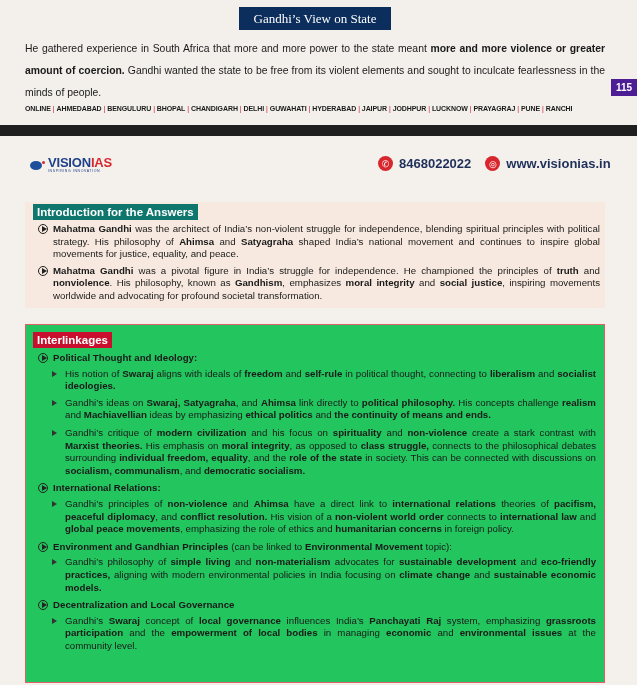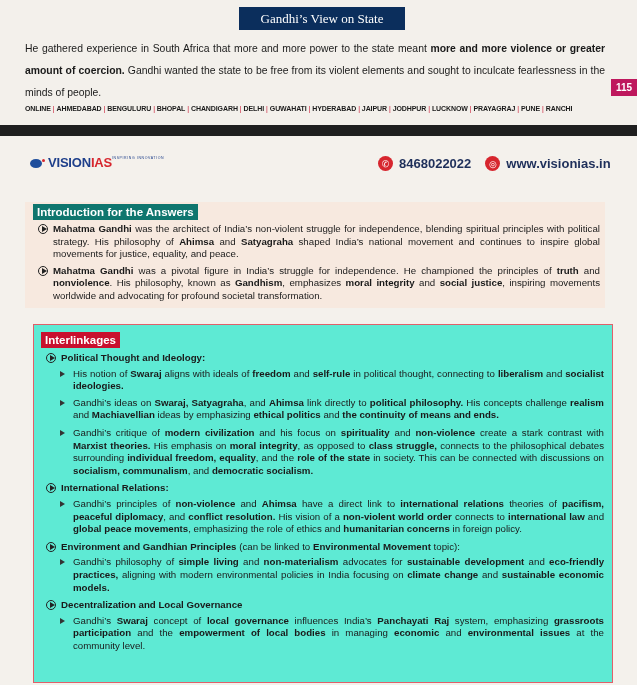--- a/index.html
+++ b/index.html
@@ -8,34 +8,34 @@
     background: #f4f1ec;
     font-family: "Liberation Sans", sans-serif;
     color: #1a1a1a;
     position: relative;
   }
   .page-top {
     position: absolute; left: 0; top: 0; width: 637px; height: 124px;
     background: #f3f0eb;
   }
   .section-title {
-    position: absolute; left: 239px; top: 7px; width: 166px; height: 23px;
+    position: absolute; left: 239px; top: 7px; width: 152px; height: 23px;
     background: #0b2e5c; color: #fff;
     font-family: "Liberation Serif", serif; font-size: 13px;
     display: flex; align-items: center; justify-content: center;
   }
   .top-para {
     position: absolute; left: 25px; top: 38px; width: 580px;
     font-size: 10.4px; line-height: 22px; text-align: justify;
     font-family: "Liberation Sans", sans-serif;
   }
   .top-para b { font-weight: bold; }
   .page-number {
     position: absolute; left: 611px; top: 79px; width: 26px; height: 17px;
-    background: #be185d; color: #fff; font-weight: bold;
+    background: #4c1d95; color: #fff; font-weight: bold;
     font-size: 10px; display: flex; align-items: center; justify-content: center;
   }
   .cities {
     position: absolute; left: 25px; top: 105px; width: 590px;
     font-size: 7px; font-weight: bold; letter-spacing: -0.1px; white-space: nowrap;
   }
   .cities .sep { color: #c8102e; font-weight: normal; margin: 0 2px; }
   .dark-band {
     position: absolute; left: 0; top: 125px; width: 637px; height: 11px;
     background: #1f1f1f;
@@ -49,21 +49,21 @@
   }
   .logo-mark { width: 16px; height: 12px; position: relative; margin-right: 2px; }
   .logo-mark .swoosh {
     position: absolute; left: 0; top: 2px; width: 12px; height: 9px;
     border-radius: 50%; background: #1e4e9c;
   }
   .logo-mark .dot {
     position: absolute; left: 12px; top: 2px; width: 3px; height: 3px;
     border-radius: 50%; background: #d7262e;
   }
-  .logo-text { display: flex; line-height: 1; }
+  .logo-text { display: flex; flex-direction: column; line-height: 1; }
   .logo-word { font-size: 13px; font-weight: bold; letter-spacing: -0.2px; }
   .logo-word .v { color: #1e3f8a; }
   .logo-word .ias { color: #d7262e; }
   .logo-tag { font-size: 3.5px; color: #1e3f8a; letter-spacing: 0.6px; margin-top: 1px; }
   .contact {
     position: absolute; left: 378px; top: 156px; display: flex; align-items: center;
     font-size: 13px; color: #1e2f5a;
   }
   .contact .icon {
     width: 15px; height: 15px; border-radius: 50%; background: #d7262e;
@@ -94,21 +94,21 @@
     display: flex; align-items: center; justify-content: center;
   }
   .bullet .arrow::after {
     content: ""; width: 0; height: 0;
     border-left: 5px solid #222; border-top: 3px solid transparent; border-bottom: 3px solid transparent;
     margin-left: 2px;
   }
 
   .inter-box {
     position: absolute; left: 25px; top: 324px; width: 580px; height: 359px;
-    background: #5eead4; border: 1.5px solid #e0606a; margin-left: 8px;
+    background: #22c55e; border: 1.5px solid #e0606a;
   }
   .inter-box .box-label { background: #c8102e; left: 7px; top: 7px; }
   .inter-list {
     position: absolute; left: 10px; top: 27px; width: 560px;
     font-size: 9.7px; line-height: 12.6px; text-align: justify;
   }
   .topic { margin-bottom: 5px; }
   .topic-head { position: relative; padding-left: 17px; margin-bottom: 3px; }
   .topic-head b { font-weight: bold; }
   .sub {

